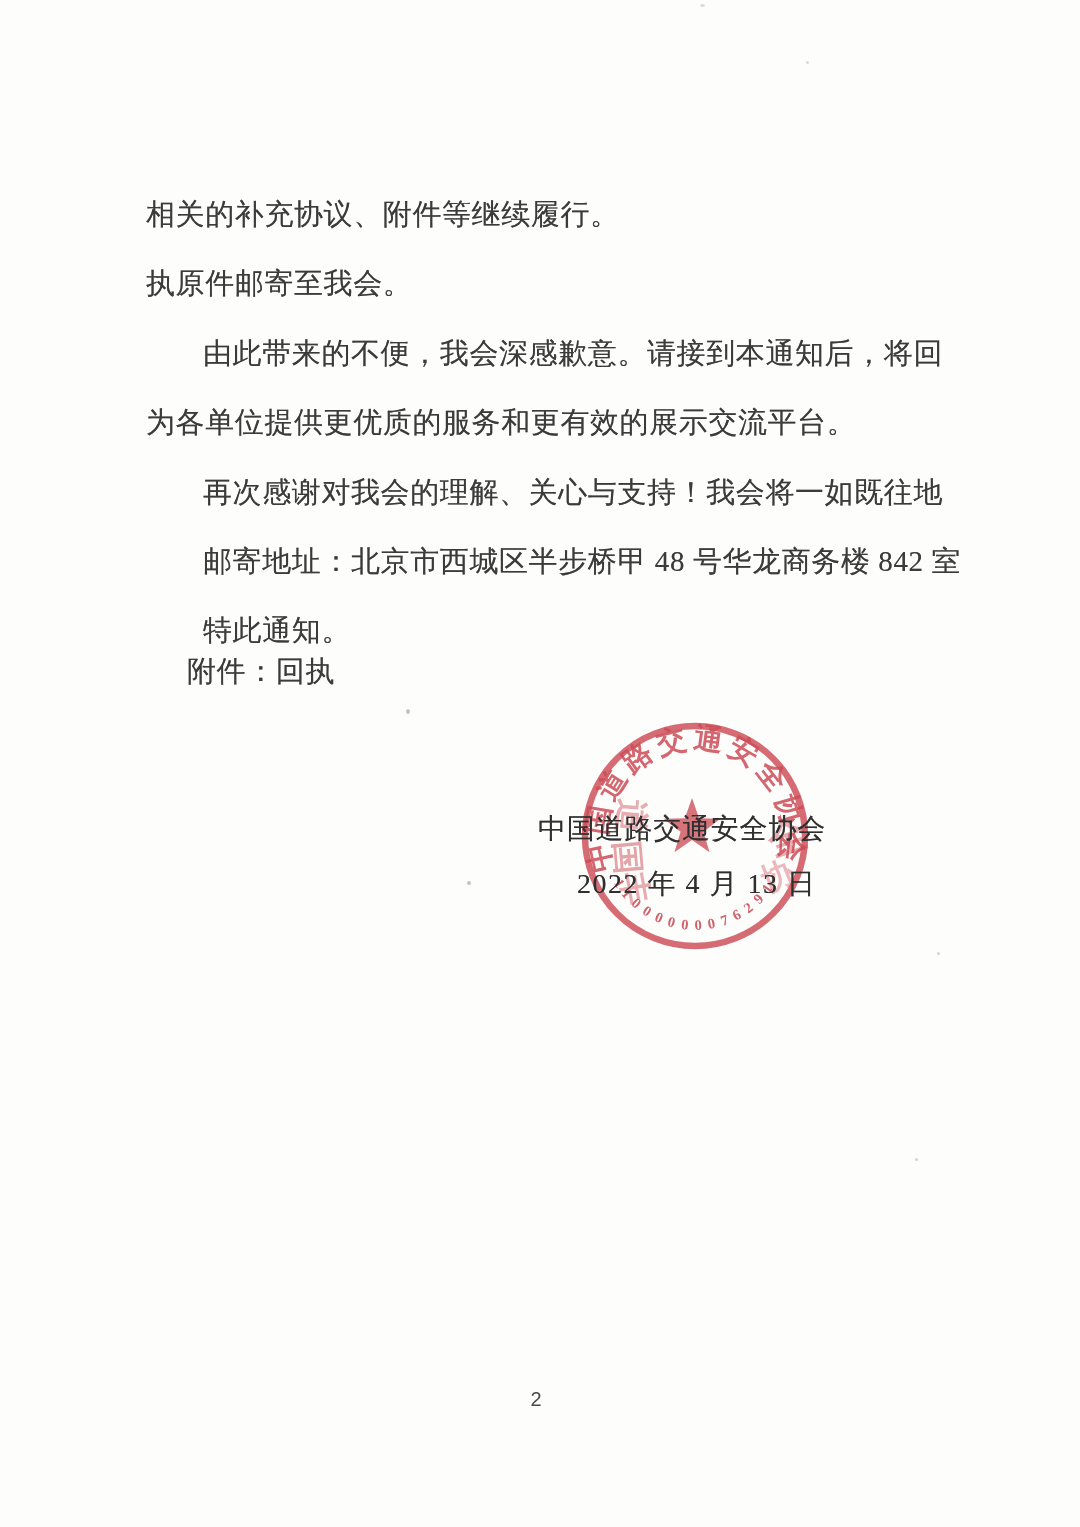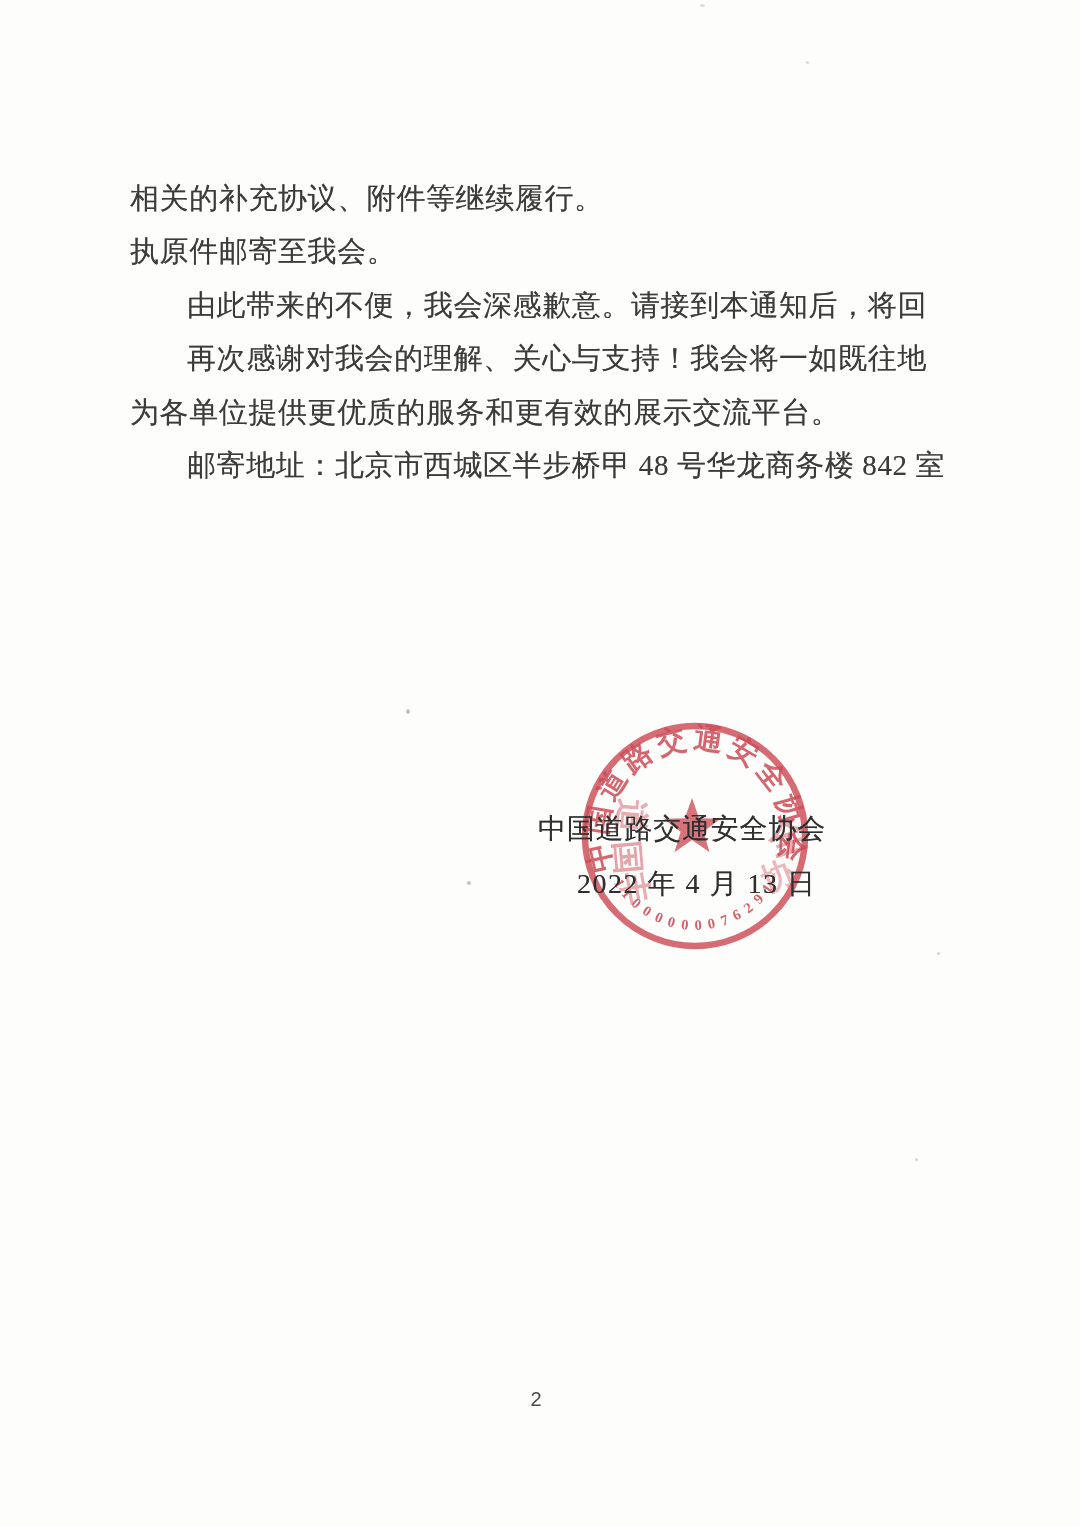--- a/index.html
+++ b/index.html
@@ -9,21 +9,21 @@
     margin:0 auto;
     background:#fdfdfc;
     overflow:hidden;
     font-family:"Liberation Serif","DejaVu Serif",serif;
   }
   
   .body-block{
     position:absolute;left:130px;top:172px;width:830px;
   }
   .line{
-    margin:0;height:53.4px;line-height:53.4px;
+    margin:16px;height:53.4px;line-height:53.4px;
     font-size:29px;letter-spacing:0.6px;
     color:#3b3b3b;white-space:nowrap;
     text-shadow:0 0 0.6px rgba(60,60,60,0.55);
   }
   .indent{padding-left:57px;}
   .attachment{
     position:absolute;left:187px;top:645px;
     font-size:29px;letter-spacing:0.6px;line-height:53px;
     color:#3b3b3b;white-space:nowrap;
     text-shadow:0 0 0.6px rgba(60,60,60,0.55);
@@ -63,25 +63,27 @@
 </style>
 </head>
 <body>
 
 <div class="page">
 
   <div class="body-block">
     <p class="line">相关的补充协议、附件等继续履行。</p>
     <p class="line">执原件邮寄至我会。</p>
     <p class="line indent">由此带来的不便，我会深感歉意。请接到本通知后，将回</p>
+    <p class="line">为各单位提供更优质的服务和更有效的展示交流平台。</p>
     <p class="line indent">再次感谢对我会的理解、关心与支持！我会将一如既往地</p>
-    <p class="line">为各单位提供更优质的服务和更有效的展示交流平台。</p>
     <p class="line indent">邮寄地址：北京市西城区半步桥甲 48 号华龙商务楼 842 室</p>
+    <p class="line indent">特此通知。</p>
   </div>
 
+  <div class="attachment">附件：回执</div>
 
   <svg class="seal" viewBox="0 0 240 240" aria-hidden="true">
     <defs>
       <path id="sealArc" d="M 38.4 153 A 88 88 0 1 1 201.6 153" fill="none"></path>
       <path id="serialArc" d="M 34.8 159.7 A 94 94 0 0 0 205.2 159.7" fill="none"></path>
     </defs>
 
     <circle cx="120" cy="120" r="110" fill="none" stroke="#d24a55" stroke-width="6.5" opacity="0.82"></circle>
 
     <text font-size="29" font-weight="bold" fill="#d24a55" opacity="0.85">

